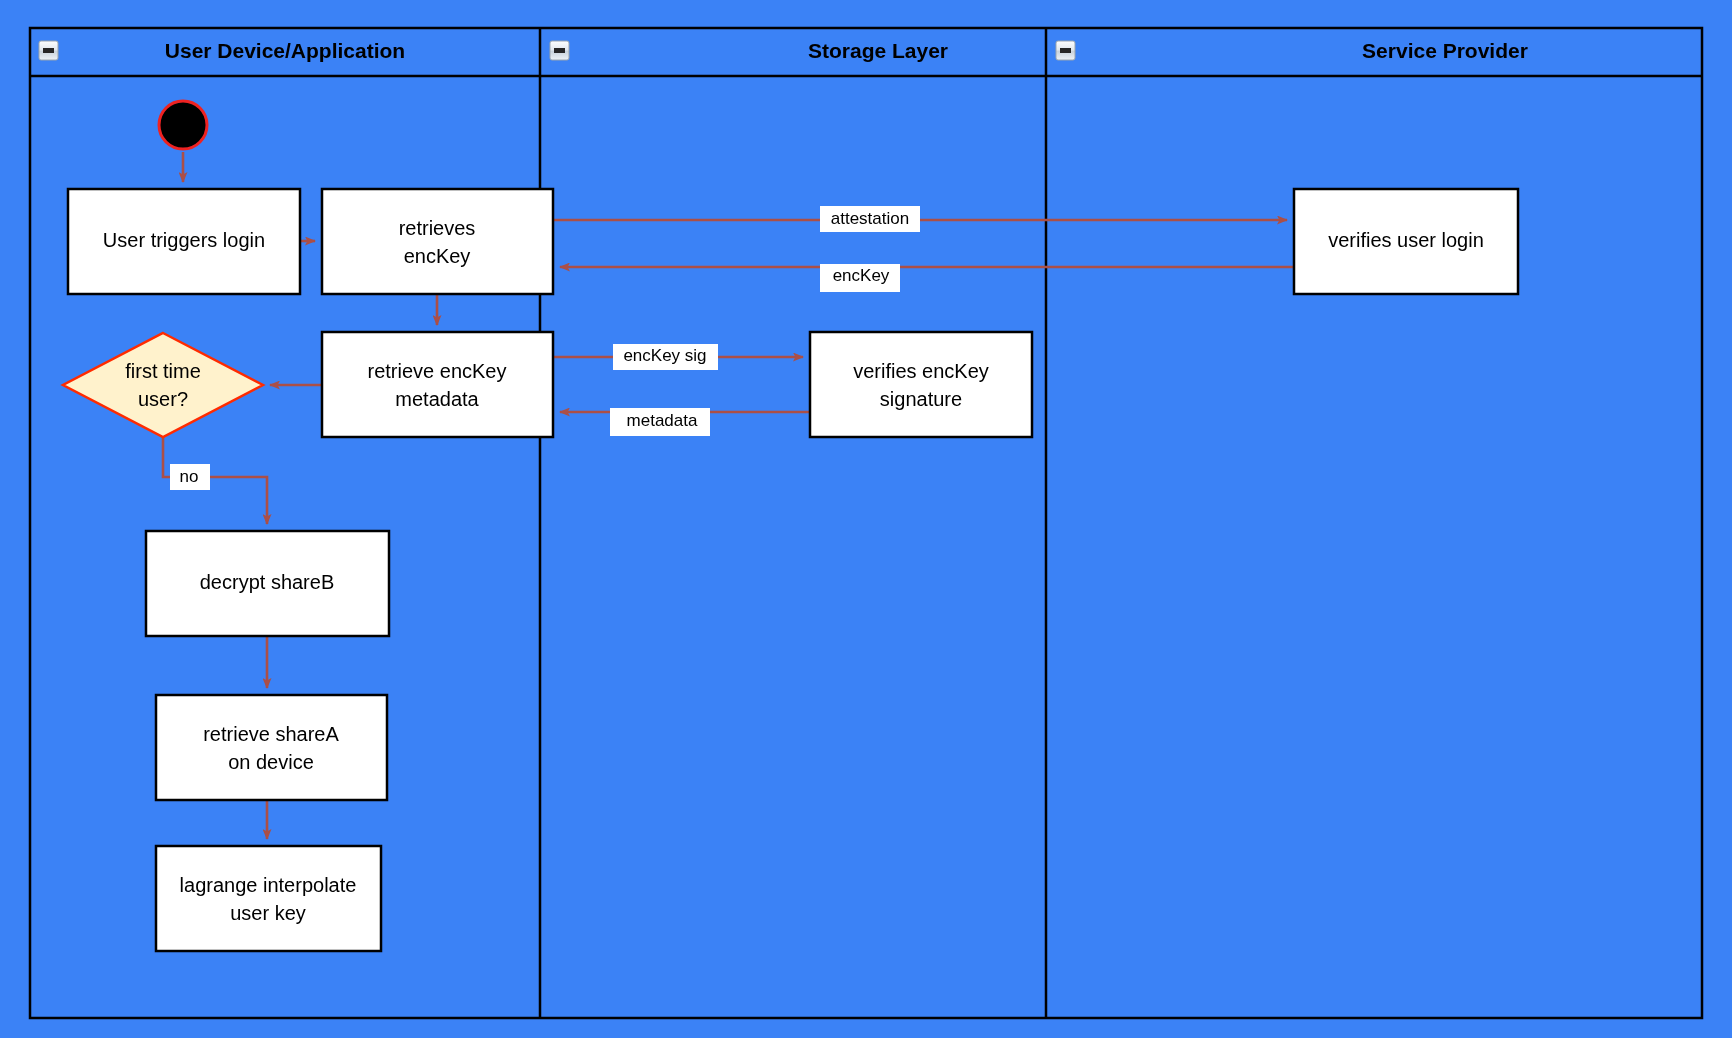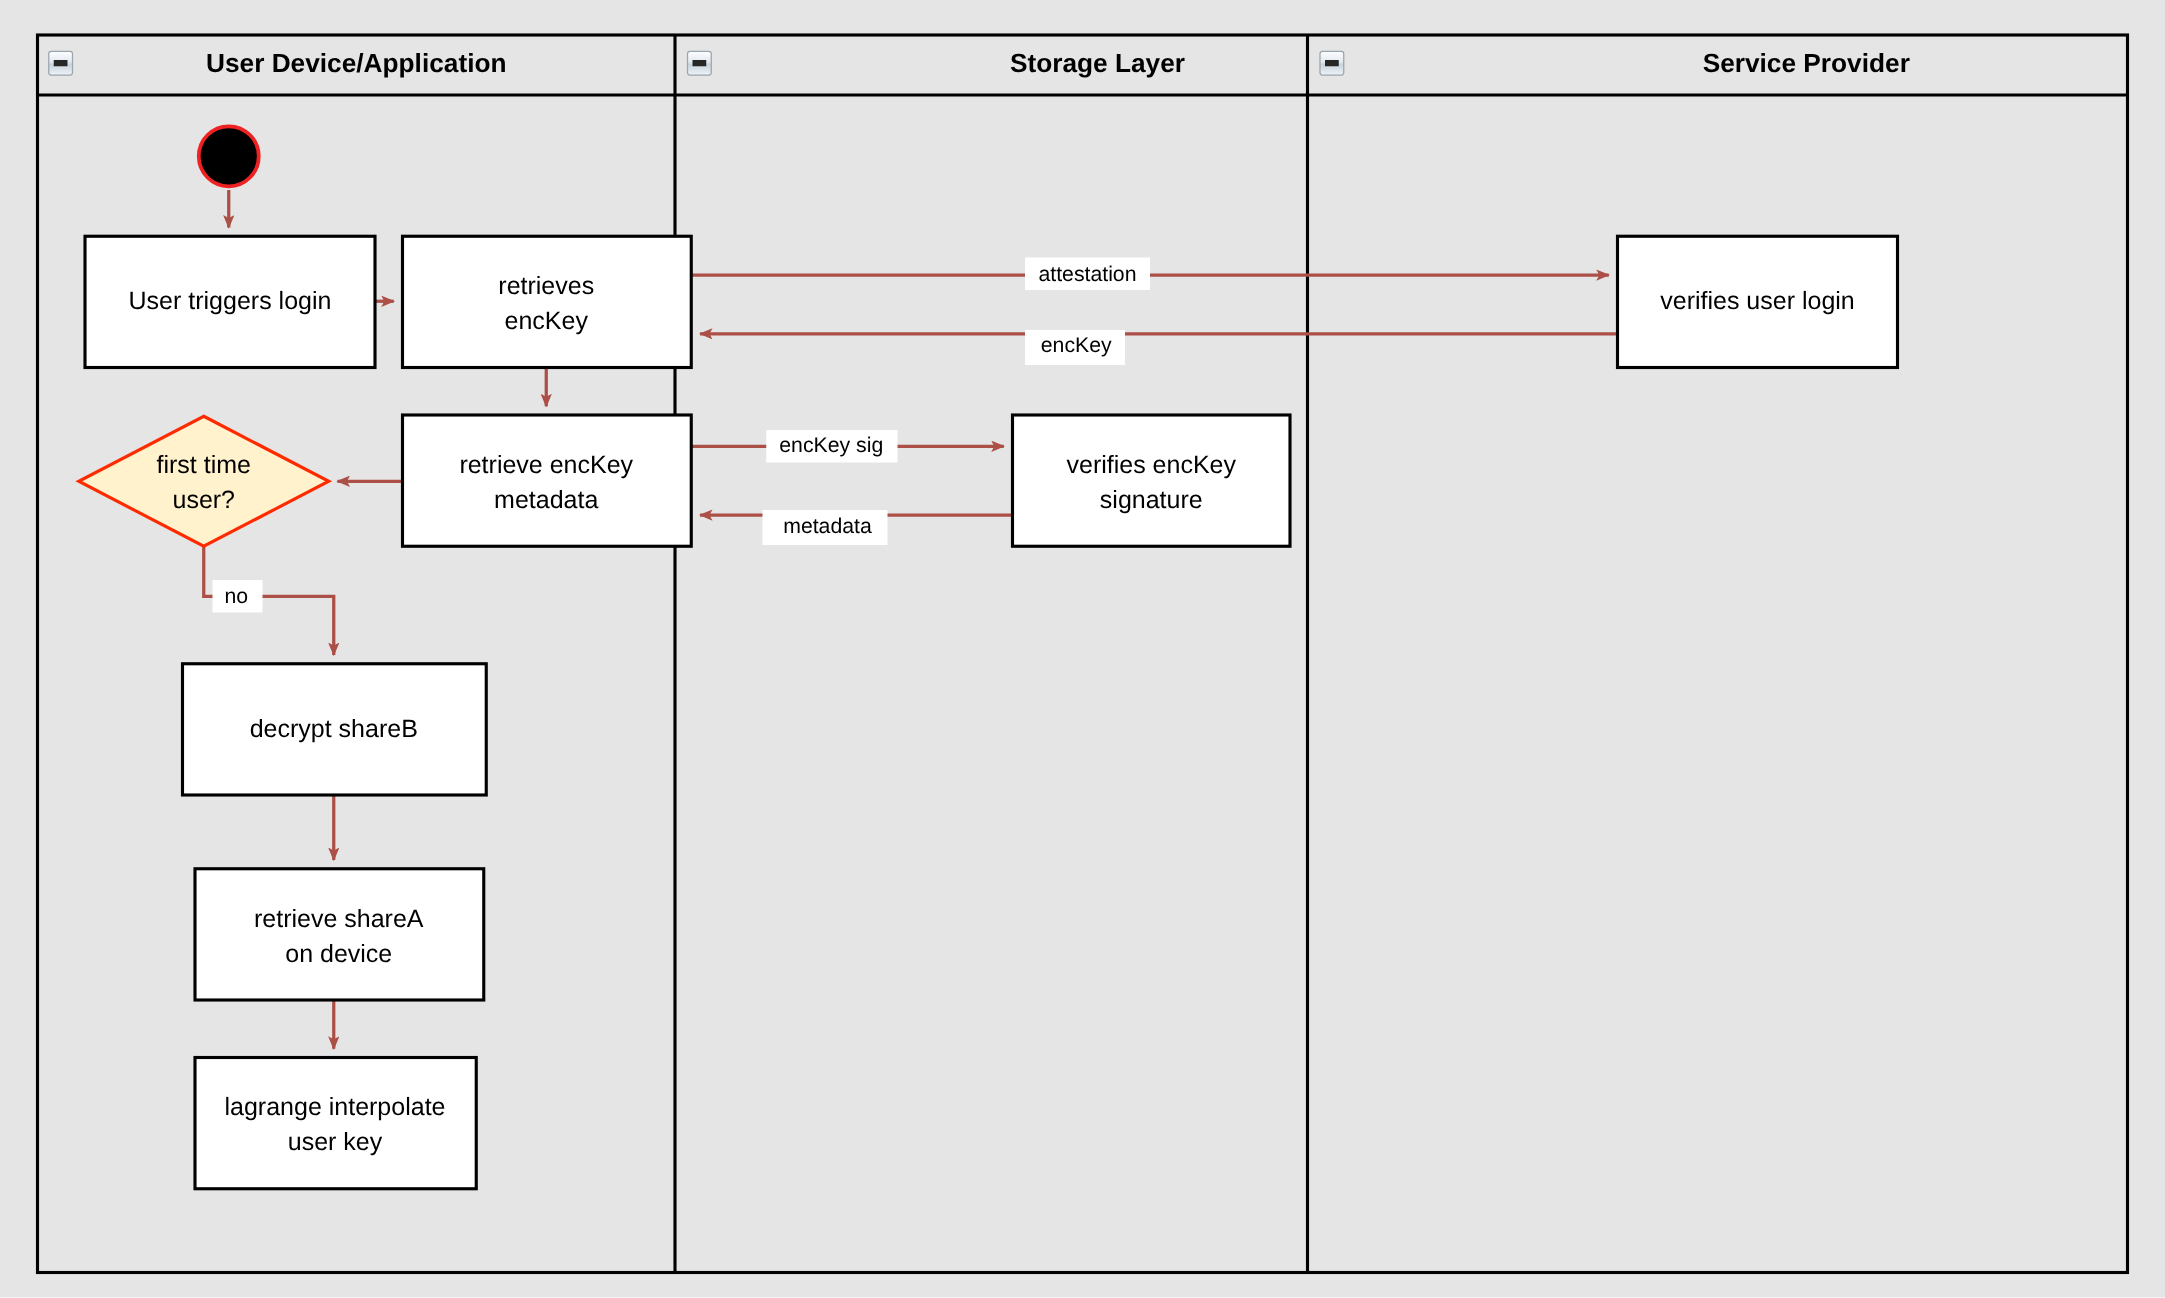--- a/index.html
+++ b/index.html
@@ -5,21 +5,21 @@
   html, body {
     margin: 0;
     padding: 0;
     background: #ffffff;
     font-family: "Liberation Sans", sans-serif;
   }
   #canvas {
     position: relative;
     width: 1732px;
     height: 1038px;
-    background: #e5e5e5;
+    background: #3b82f6;
     overflow: hidden;
   }
   svg.diagram {
     position: absolute;
     left: 0;
     top: 0;
     width: 1732px;
     height: 1038px;
   }
   .lane-header-text {

